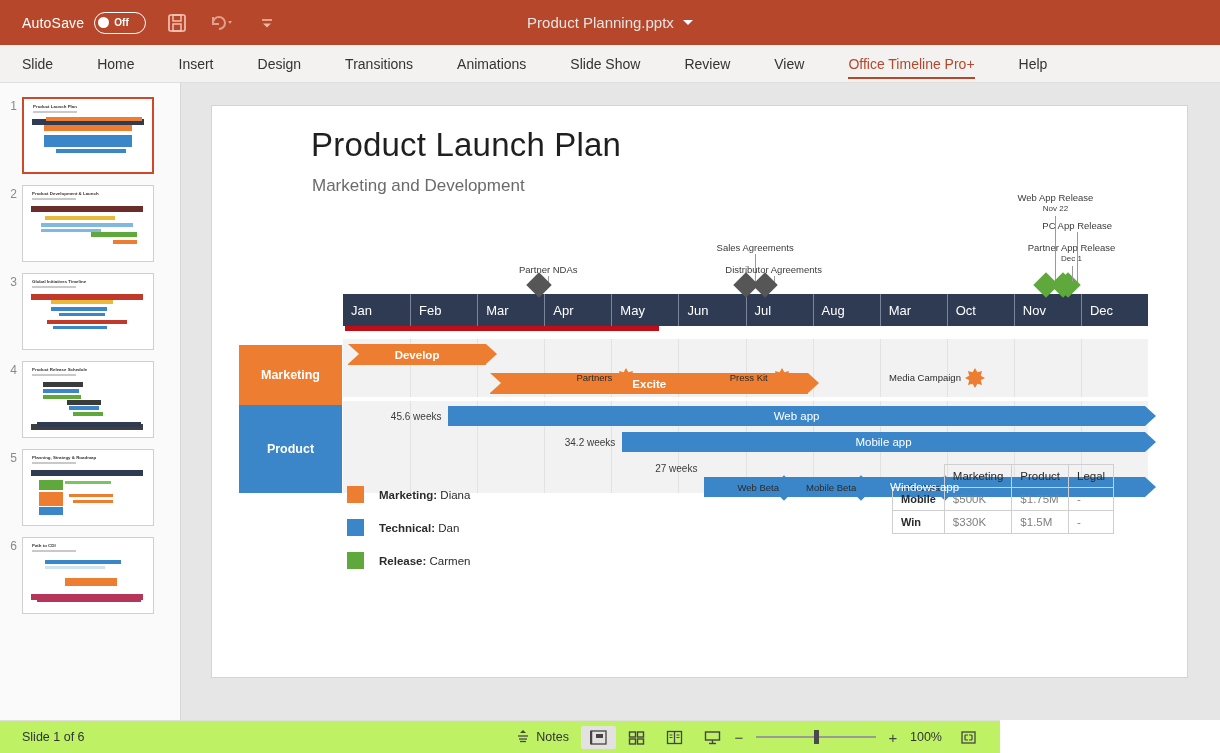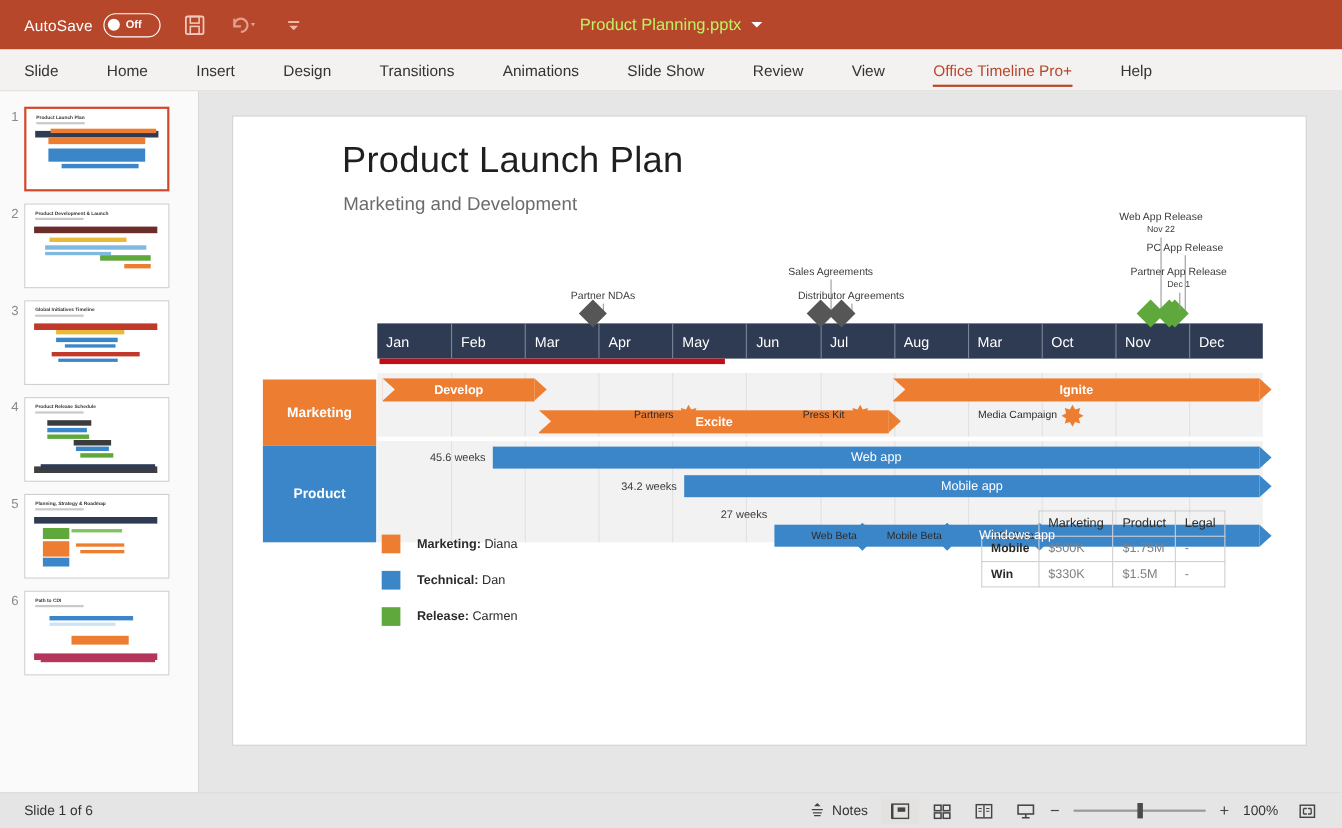--- a/index.html
+++ b/index.html
@@ -23,21 +23,21 @@
   }
   .toggle .knob { width:11px; height:11px; border-radius:50%; background:#fff; }
   .toggle .off { color:#fff; font-size:10px; font-weight:bold; }
   .tb-icon { margin-left:20px; cursor:pointer; display:flex; align-items:center; }
   .tb-icon svg { display:block; }
   .doc-title {
     position:absolute; left:0; top:0; width:1220px; height:45px;
     display:flex; align-items:center; justify-content:center;
     gap:9px; pointer-events:none;
   }
-  .doc-title .t { color:#bef264; font-size:15px; }
+  .doc-title .t { color:#e5e5e5; font-size:15px; }
   .caret-d {
     width:0;height:0;border-left:5px solid transparent;border-right:5px solid transparent;
     border-top:5px solid #fff;
   }
 
   
   .ribbon {
     position:absolute; left:0; top:45px; width:1220px; height:38px;
     background:#f3f2f1; display:flex; align-items:stretch;
     border-bottom:1px solid #e1dfdd;
@@ -185,22 +185,22 @@
     border:1px solid #cfcfcf; font-size:11.5px; padding:5px 8px;
     height:23px; font-weight:normal; text-align:left;
   }
   .budget thead th { color:#2b2b2b; }
   .budget thead th.corner { border:none; }
   .budget tbody th { color:#2b2b2b; font-weight:bold; font-size:11px; }
   .budget tbody td { color:#808080; }
 
   
   .statusbar {
-    position:absolute; left:0; top:720px; width:1220px; height:33px;
-    background:#e5e5e5; border-top:1px solid #e0dedc;
+    position:absolute; left:0; top:720px; width:1000px; height:33px;
+    background:#bef264; border-top:1px solid #e0dedc;
     display:flex; align-items:center;
   }
   .slide-count { margin-left:22px; font-size:12.5px; color:#333; }
   .status-right {
     margin-left:auto; display:flex; align-items:center; gap:3px; padding-right:14px;
   }
   .sb-btn {
     display:flex; align-items:center; gap:6px; padding:4px 9px;
     font-size:12.5px; color:#333; cursor:pointer; border-radius:2px;
   }
@@ -456,26 +456,20 @@
               <div class="tip" style="left: 138.46px;"></div>
               <div class="notch"></div>
               <div class="txt">Develop</div>
             </div>
             <div class="chev" style="left: 278.315px; top: 238px; width: 317.975px; margin-top: 29px;">
               <div style="position: absolute; left: 0px; top: 0px; width: 100%; height: 21px; background: rgb(237, 125, 49);"></div>
               <div class="tip" style="left: 317.975px;"></div>
               <div class="notch"></div>
               <div class="txt">Excite</div>
             </div>
-            <div class="chev" style="left: 600.315px; top: 238px; width: 332.465px;">
-              <div style="position: absolute; left: 0px; top: 0px; width: 100%; height: 21px; background: rgb(237, 125, 49);"></div>
-              <div class="tip" style="left: 332.465px;"></div>
-              <div class="notch"></div>
-              <div class="txt">Ignite</div>
-            </div>
             <svg width="22" height="22" viewBox="0 0 22 22" style="position: absolute; left: 403.36px; top: 261px;">
               <path d="M11.00 1.00L13.37 5.27L18.07 3.93L16.73 8.63L21.00 11.00L16.73 13.37L18.07 18.07L13.37 16.73L11.00 21.00L8.63 16.73L3.93 18.07L5.27 13.37L1.00 11.00L5.27 8.63L3.93 3.93L8.63 5.27Z" fill="#ed7d31"></path>
             </svg>
             <div class="inline-ms" style="left: 400.36px; top: 266px;">Partners</div>
             <svg width="22" height="22" viewBox="0 0 22 22" style="position: absolute; left: 558.725px; top: 261px;">
               <path d="M11.00 1.00L13.37 5.27L18.07 3.93L16.73 8.63L21.00 11.00L16.73 13.37L18.07 18.07L13.37 16.73L11.00 21.00L8.63 16.73L3.93 18.07L5.27 13.37L1.00 11.00L5.27 8.63L3.93 3.93L8.63 5.27Z" fill="#ed7d31"></path>
             </svg>
             <div class="inline-ms" style="left: 555.725px; top: 266px;">Press Kit</div>
             <svg width="22" height="22" viewBox="0 0 22 22" style="position: absolute; left: 751.925px; top: 261px;">
               <path d="M11.00 1.00L13.37 5.27L18.07 3.93L16.73 8.63L21.00 11.00L16.73 13.37L18.07 18.07L13.37 16.73L11.00 21.00L8.63 16.73L3.93 18.07L5.27 13.37L1.00 11.00L5.27 8.63L3.93 3.93L8.63 5.27Z" fill="#ed7d31"></path>

